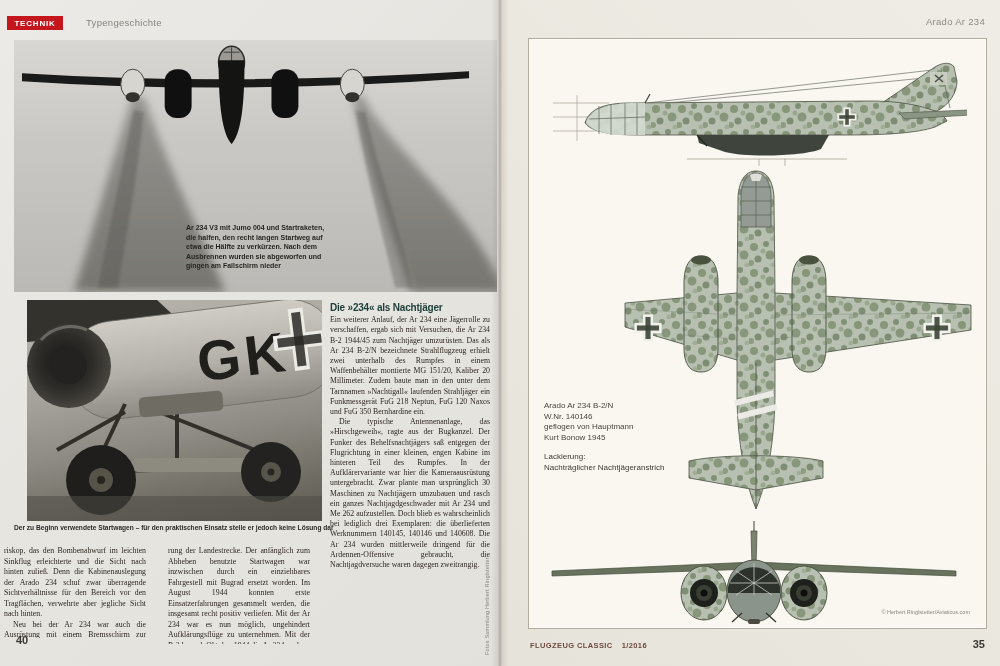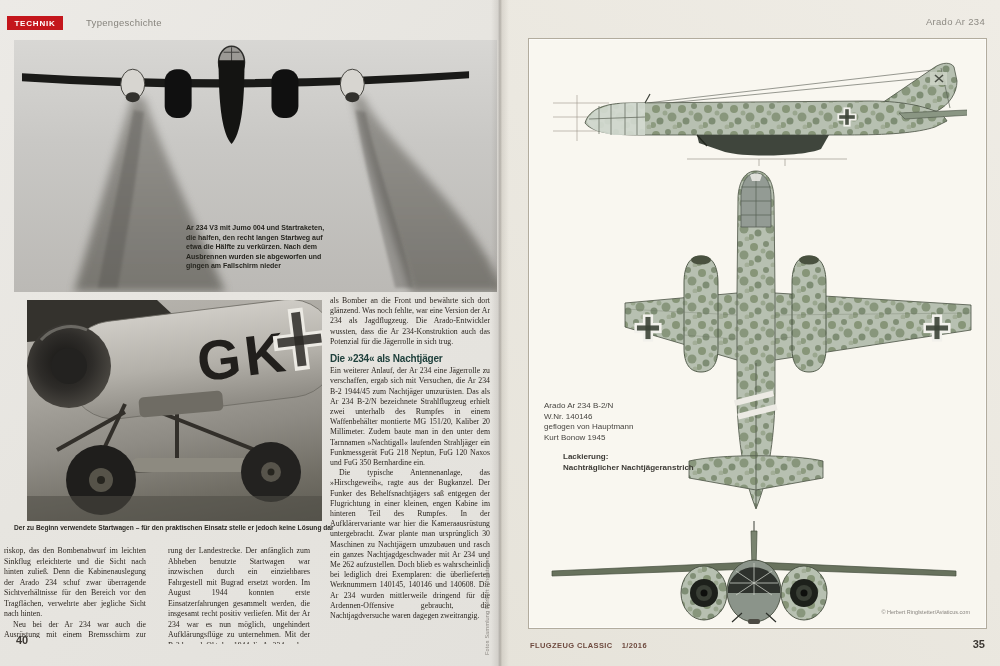--- a/index.html
+++ b/index.html
@@ -51,21 +51,21 @@
   
   .panel{position:absolute;left:28px;top:38px;width:457px;height:589px;
     background:#f9f7f0;border:1px solid #b2ac9e;box-shadow:0 0 0 1px rgba(255,255,255,.5) inset;}
   .panel svg{position:absolute;}
   .svg-side{left:18px;top:12px;}
   .svg-top{left:90px;top:124px;}
   .svg-front{left:17px;top:482px;}
   .profile-text{position:absolute;left:15px;top:362px;width:175px;
     font-size:8px;line-height:10.5px;color:#474540;}
   .profile-text .pline{display:block;}
-  .profile-text .paint{font-weight:bold;color:#3c3a35;margin-left:19px;}
+  .profile-text .paint{font-weight:normal;color:#3c3a35;}
   .spacer8{display:block;height:9px;}
   .panel-credit{position:absolute;right:16px;bottom:13px;font-size:5.5px;color:#8a8680;}
   .rp-footer{position:absolute;left:30px;top:641px;font-size:7.5px;font-weight:bold;
     color:#6e4a3f;letter-spacing:.4px;}
   .rp-footer .issue{margin-left:9px;}
 </style>
 </head>
 <body>
 
 <svg style="position:absolute;width:0;height:0" aria-hidden="true">
@@ -188,21 +188,20 @@
     <div class="photo2-caption">Der zu Beginn verwendete Startwagen – für den praktischen Einsatz stelle er jedoch keine Lösung dar</div>
 
     <div class="bodycol col1">
       <p>riskop, das den Bombenabwurf im leichten Sinkflug erleichterte und die Sicht nach hinten zuließ. Denn die Kabinenauslegung der Arado 234 schuf zwar überragende Sichtverhältnisse für den Bereich vor den Tragflächen, verwehrte aber jegliche Sicht nach hinten.</p>
       <p class="indent">Neu bei der Ar 234 war auch die Ausrüstung mit einem Bremsschirm zur Dezimie-</p>
     </div>
     <div class="bodycol col2">
       <p>rung der Landestrecke. Der anfänglich zum Abheben benutzte Startwagen war inzwischen durch ein einziehbares Fahrgestell mit Bugrad ersetzt worden. Im August 1944 konnten erste Einsatzerfahrungen gesammelt werden, die insgesamt recht positiv verliefen. Mit der Ar 234 war es nun möglich, ungehindert Aufklärungsflüge zu unternehmen. Mit der B-2 kam ab Oktober 1944 die Ar 234 auch</p>
     </div>
     <div class="bodycol col3">
-      <p>als Bomber an die Front und bewährte sich dort glänzend. Was noch fehlte, war eine Version der Ar 234 als Jagdflugzeug. Die Arado-Entwickler wussten, dass die Ar 234-Konstruktion auch das Potenzial für die Jägerrolle in sich trug.</p>
       <h2>Die »234« als Nachtjäger</h2>
       <p>Ein weiterer Anlauf, der Ar 234 eine Jägerrolle zu verschaffen, ergab sich mit Versuchen, die Ar 234 B-2 1944/45 zum Nachtjäger umzurüsten. Das als Ar 234 B-2/N bezeichnete Strahlflugzeug erhielt zwei unterhalb des Rumpfes in einem Waffenbehälter montierte MG 151/20, Kaliber 20 Millimeter. Zudem baute man in den unter dem Tarnnamen »Nachtigall« laufenden Strahljäger ein Funkmessgerät FuG 218 Neptun, FuG 120 Naxos und FuG 350 Bernhardine ein.</p>
       <p class="indent">Die typische Antennenanlage, das »Hirschgeweih«, ragte aus der Bugkanzel. Der Funker des Behelfsnachtjägers saß entgegen der Flugrichtung in einer kleinen, engen Kabine im hinteren Teil des Rumpfes. In der Aufklärervariante war hier die Kameraausrüstung untergebracht. Zwar plante man ursprünglich 30 Maschinen zu Nachtjägern umzubauen und rasch ein ganzes Nachtjagdgeschwader mit Ar 234 und Me 262 aufzustellen. Doch blieb es wahrscheinlich bei lediglich drei Exemplaren: die überlieferten Werknummern 140145, 140146 und 140608. Die Ar 234 wurden mittlerweile dringend für die Ardennen-Offensive gebraucht, die Nachtjagdversuche waren dagegen zweitrangig.</p>
     </div>
 
     <div class="vcredit">Fotos Sammlung Herbert Ringlstetter</div>
     <div class="pagenum pagenum-left">40</div>
   </div>
 
   <div class="page page-right">

